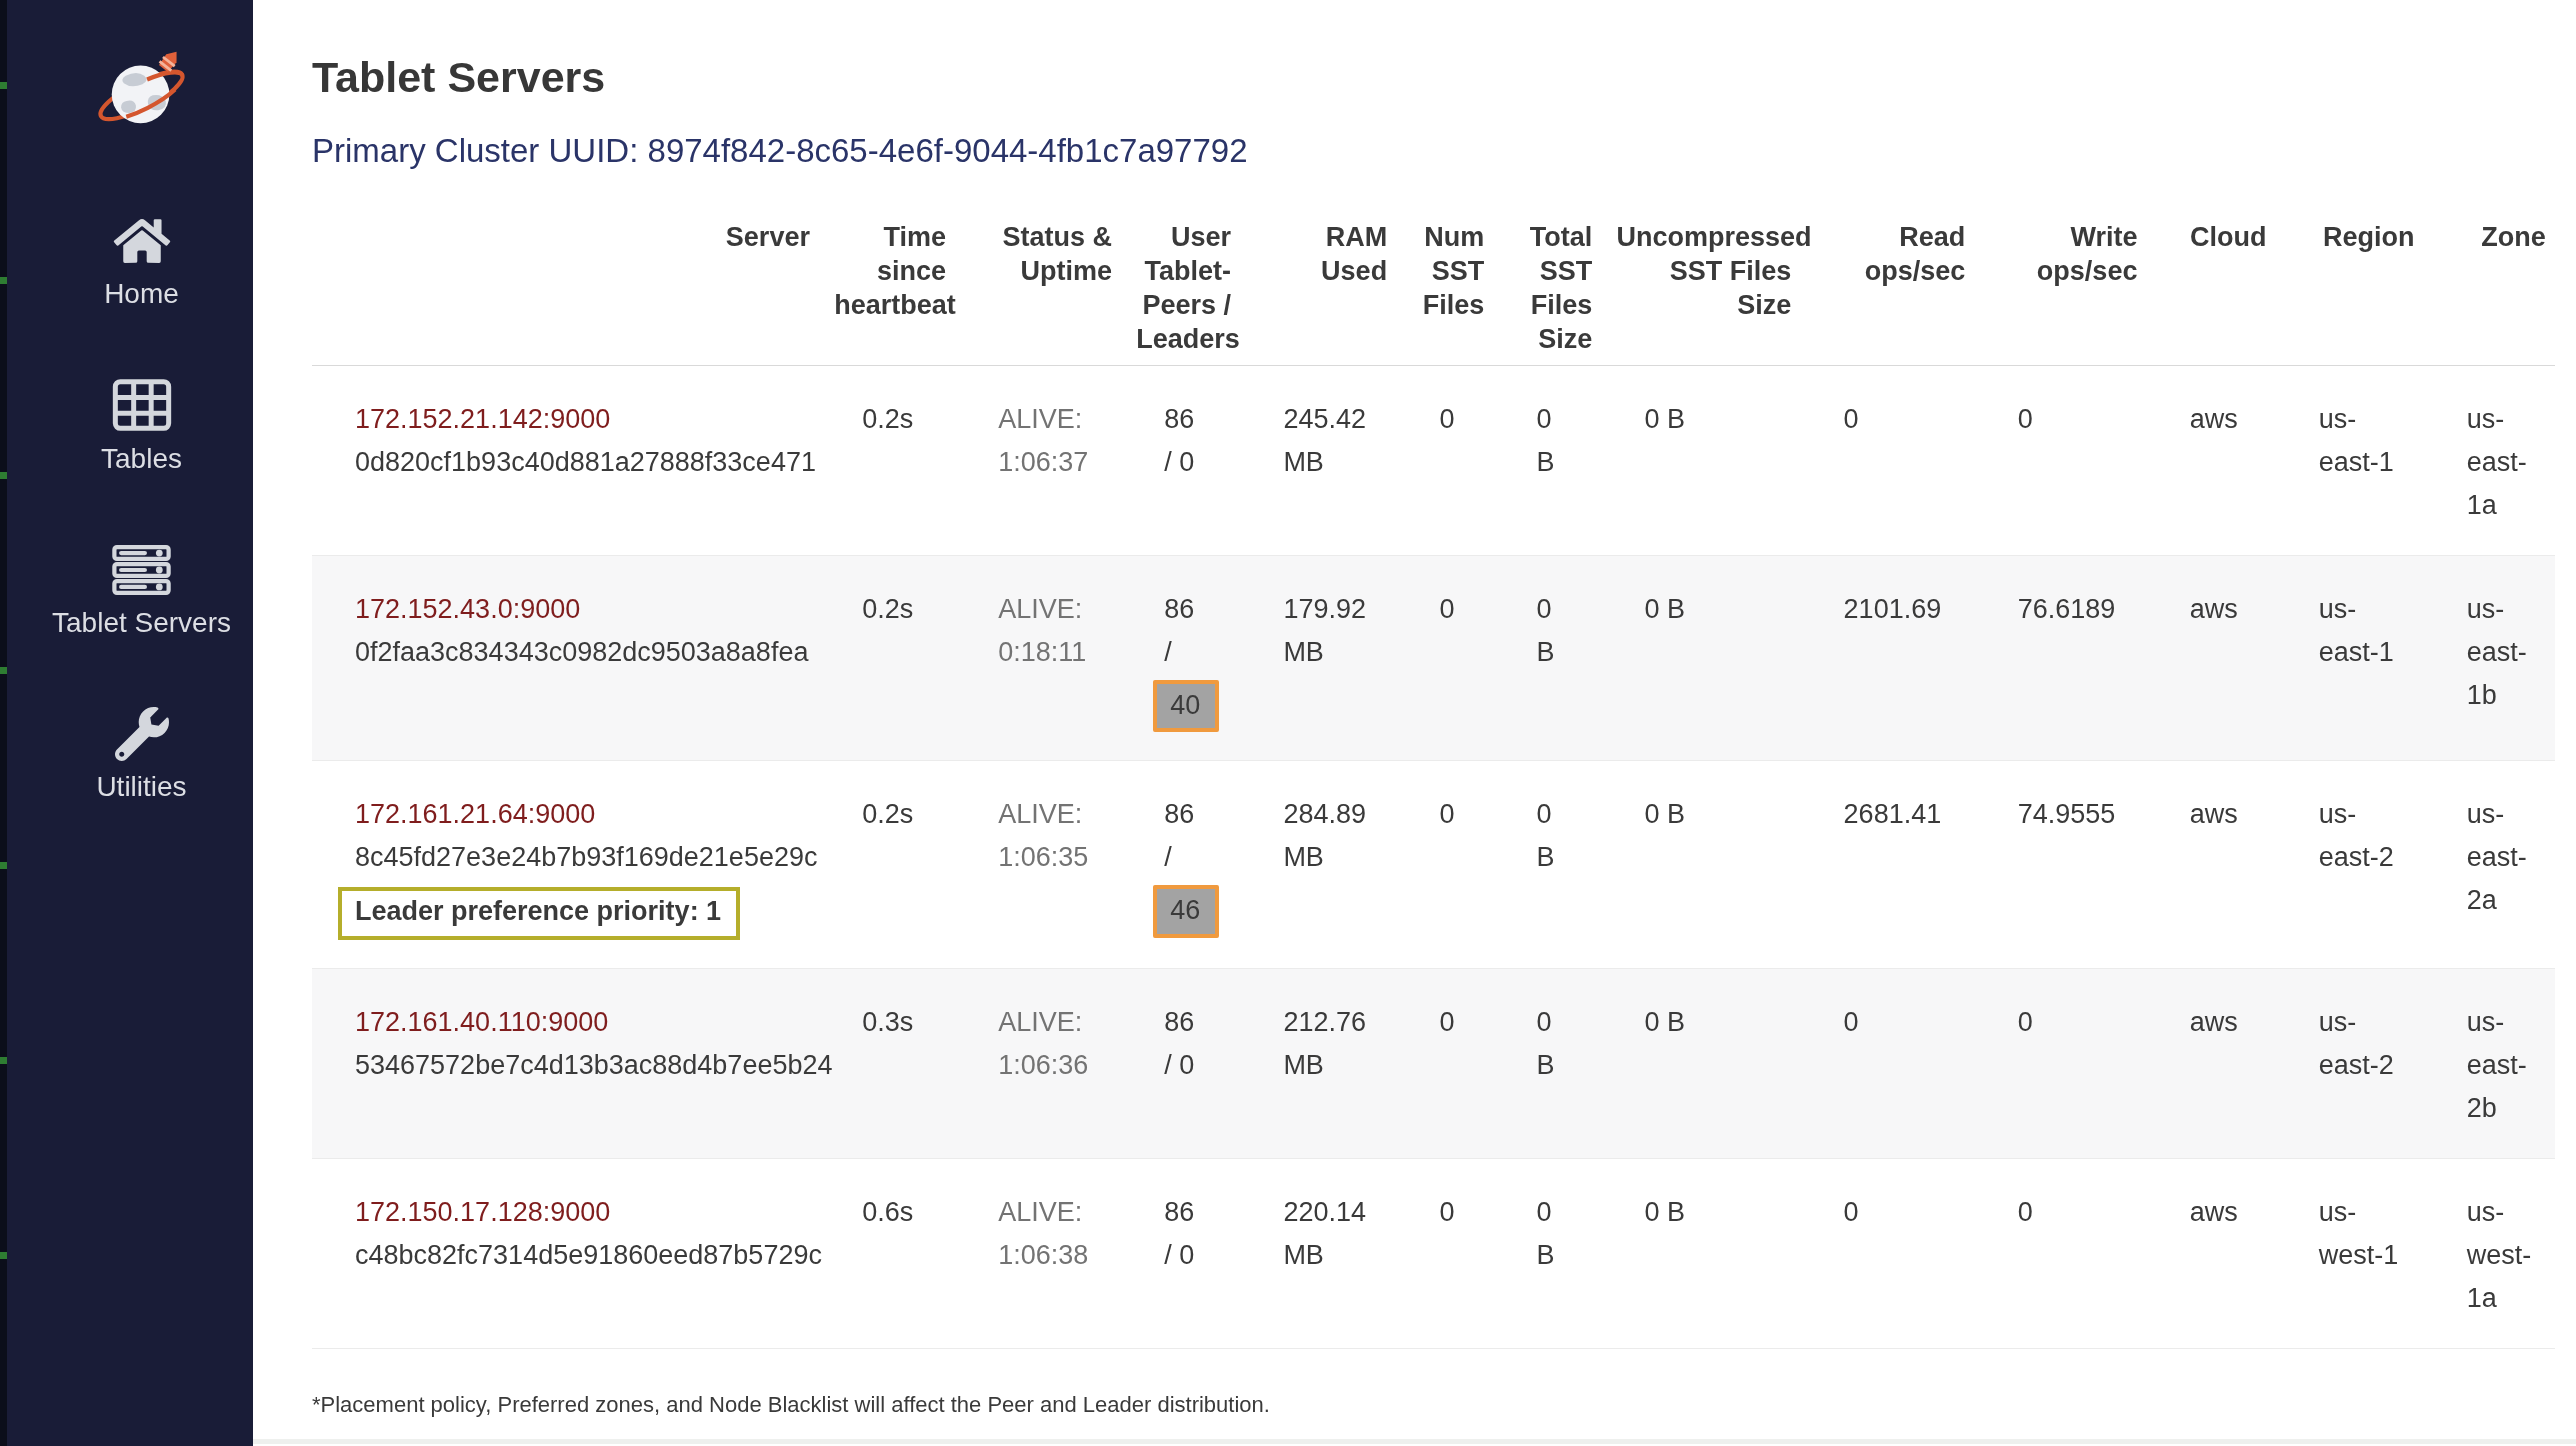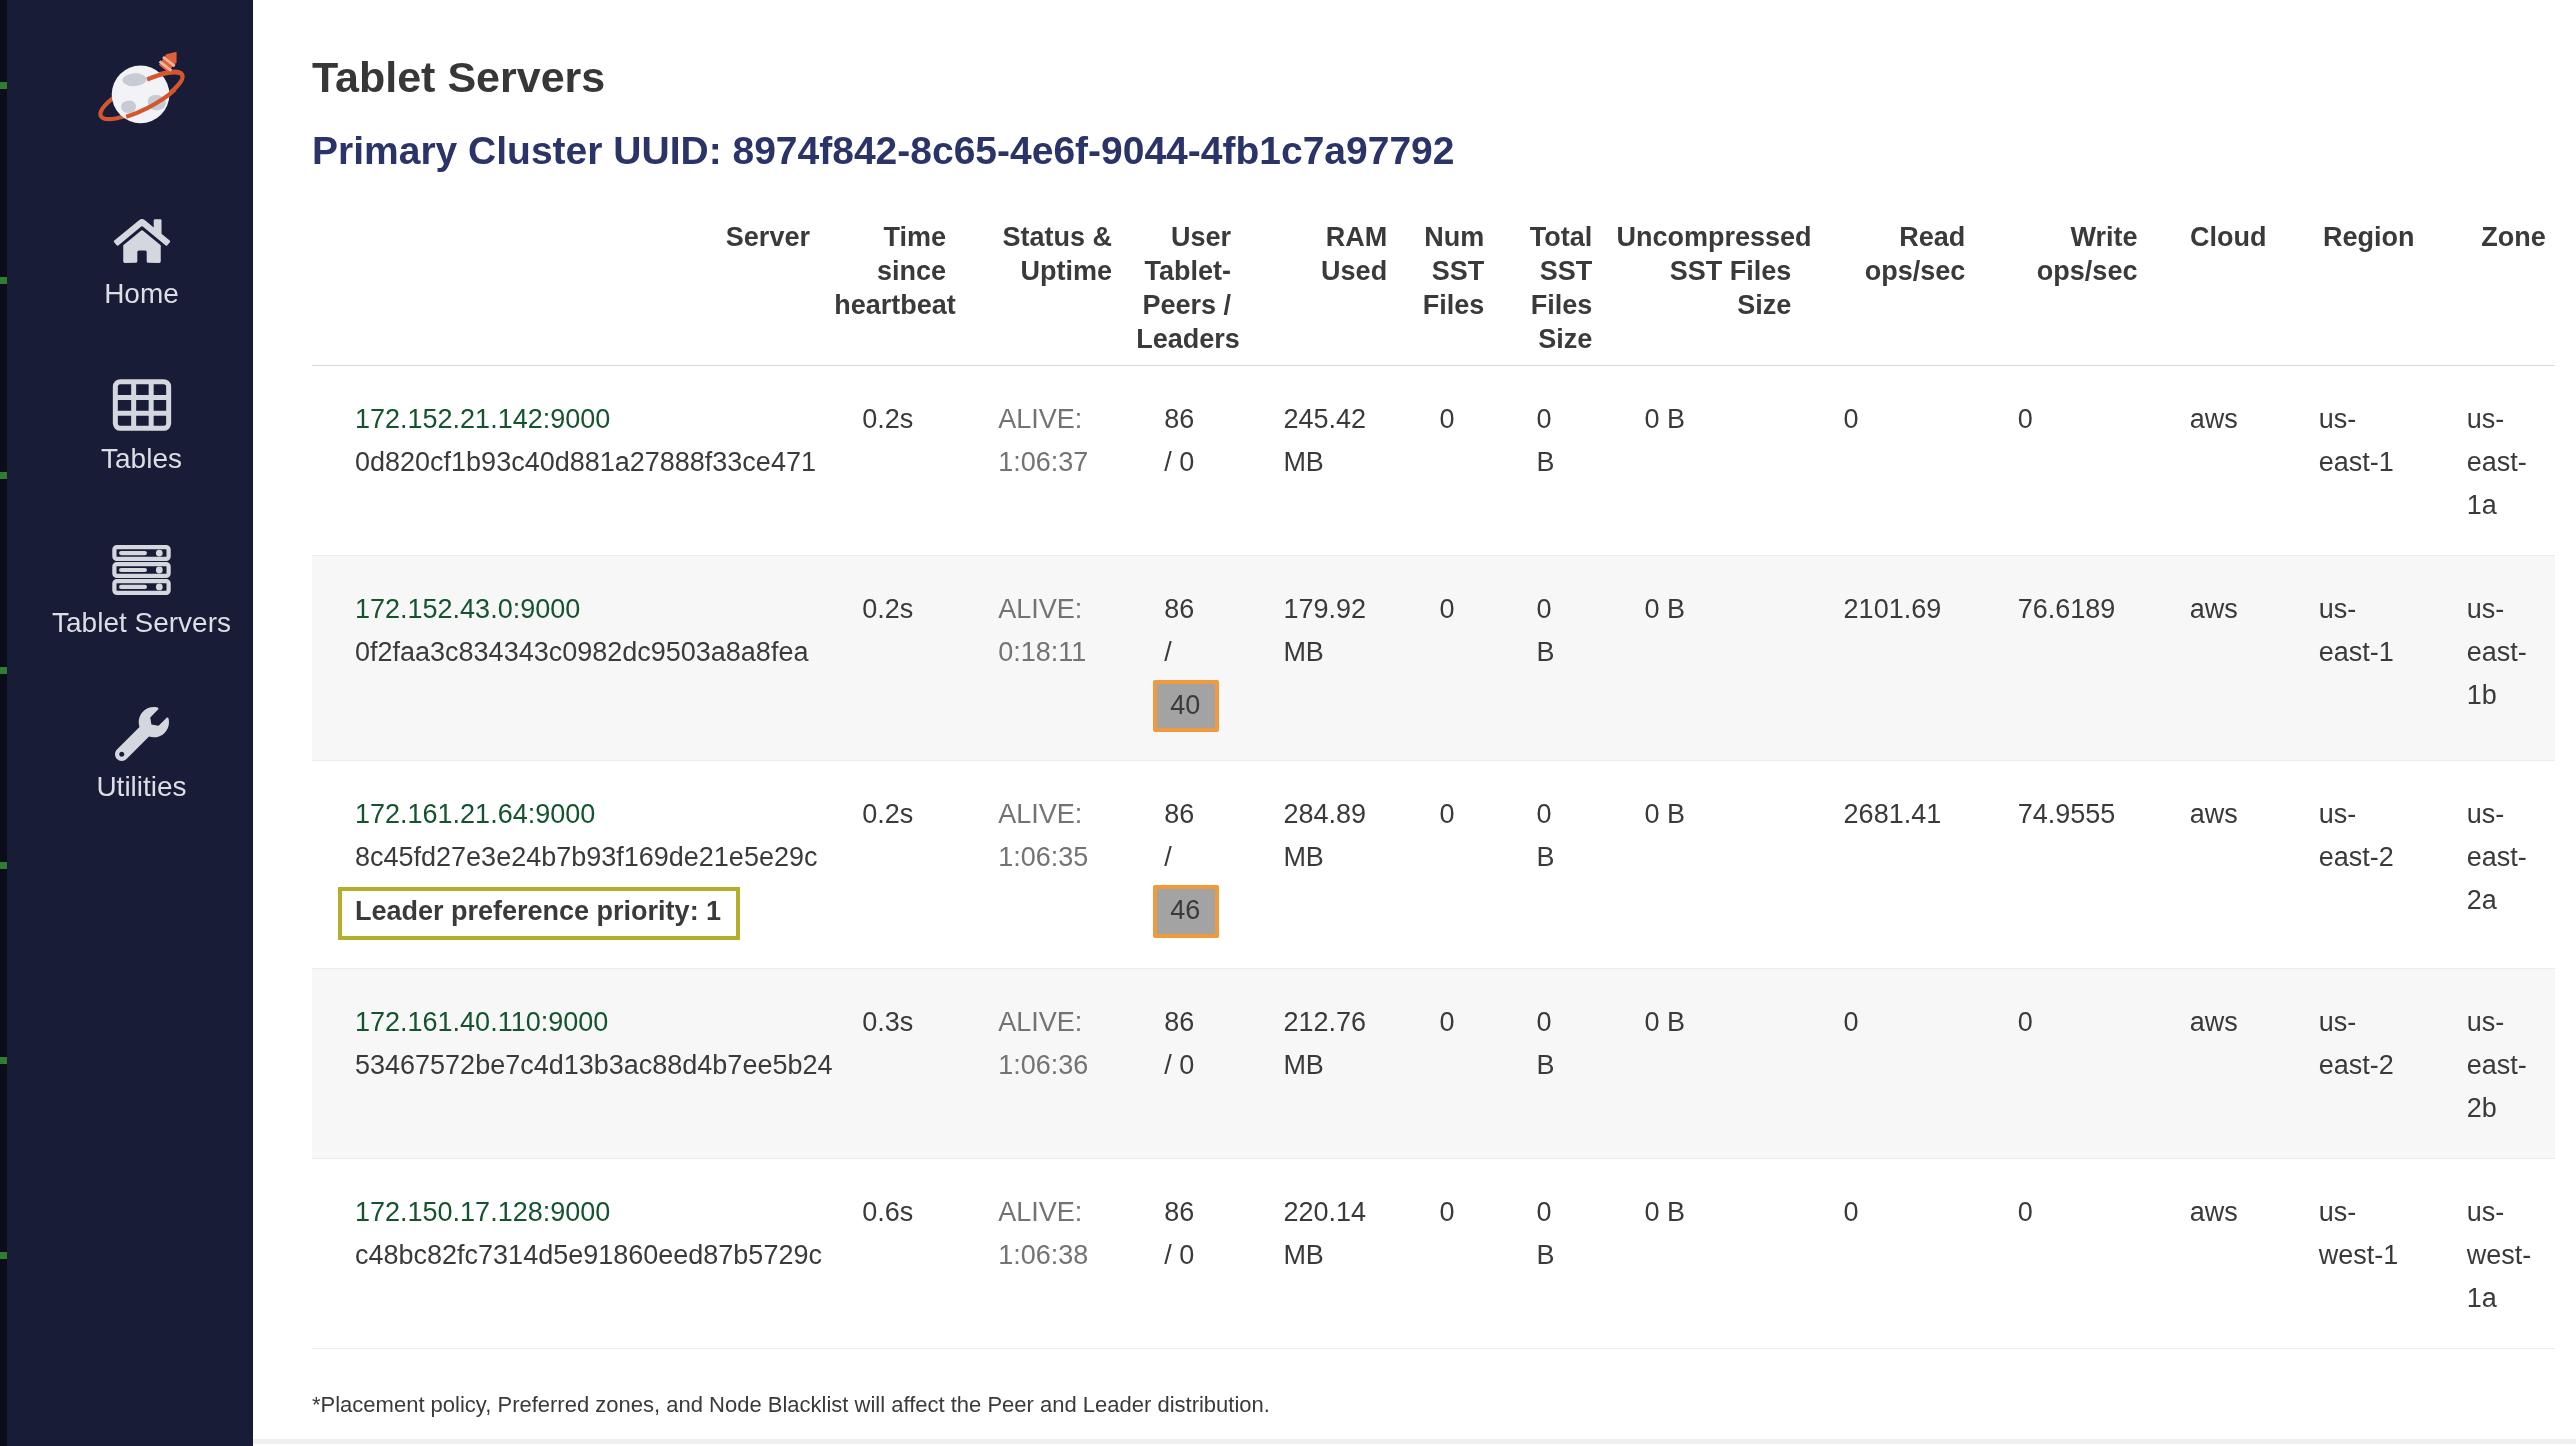--- a/index.html
+++ b/index.html
@@ -20,32 +20,32 @@
   .nav { margin-top: 73px; display: flex; flex-direction: column; gap: 67px; }
   .nav-item { display: flex; flex-direction: column; align-items: center; gap: 9.3px;
     cursor: pointer; text-decoration: none; }
   .nav-item .icon { width: 61px; height: 56px; display: flex; align-items: center; justify-content: center; }
   .nav-item .lbl { color: #dcdee4; font-size: 28px; line-height: 32px; }
 
   
   .main { position: absolute; left: 253px; top: 0; right: 0; bottom: 0;
     padding-left: 59px; padding-right: 21.4px; background: #fff; }
   h1.page-title { margin-top: 52px; font-size: 43px; line-height: 50px; color: #373737; font-weight: bold; }
-  h2.uuid-line { margin-top: 28px; font-size: 39px; line-height: 41px; color: #2a3468; font-weight: bold; }
+  h2.uuid-line { margin-top: 28px; font-size: 33px; line-height: 41px; color: #2a3468; font-weight: normal; }
 
   
   table.ts { margin-top: 32px; width: 2243px; border-collapse: collapse; table-layout: fixed; }
   table.ts th { text-align: right; vertical-align: top; font-size: 27px; font-weight: bold;
     color: #3a3a3a; line-height: 34px; padding: 17px 9.3px 9.3px 15px; }
   table.ts thead tr { border-bottom: 1.9px solid #d9d9d9; }
   table.ts tbody tr { border-bottom: 1.9px solid #ebebeb; }
   table.ts tbody tr:nth-child(even) { background: #f7f7f8; }
   table.ts td { vertical-align: top; font-size: 27px; line-height: 43px;
     padding: 32px 9.3px 28px 43px; }
-  a.srv-link { color: #14532d; text-decoration: none; cursor: pointer; }
+  a.srv-link { color: #7f1d1d; text-decoration: none; cursor: pointer; }
   .status-cell div { color: #737373; }
   .w115 { max-width: 107px; }
   .w40  { max-width: 37px; }
   .w88  { max-width: 82px; }
   .hl-box { display: inline-block; background: #a3a3a3; border: 4.7px solid #f09a3e;
     border-radius: 1.9px; padding: 1.9px 15px 3.7px 13px; margin: 5.6px 0 0 -11.2px; line-height: 39px; }
   .pref-box { display: inline-block; border: 4.7px solid #b5ae2b;
     padding: 0px 15px 3.7px 13px; margin: 7.4px 0 0 -17px; line-height: 41px; color: #3a3a3a; font-weight: bold; }
 
   

